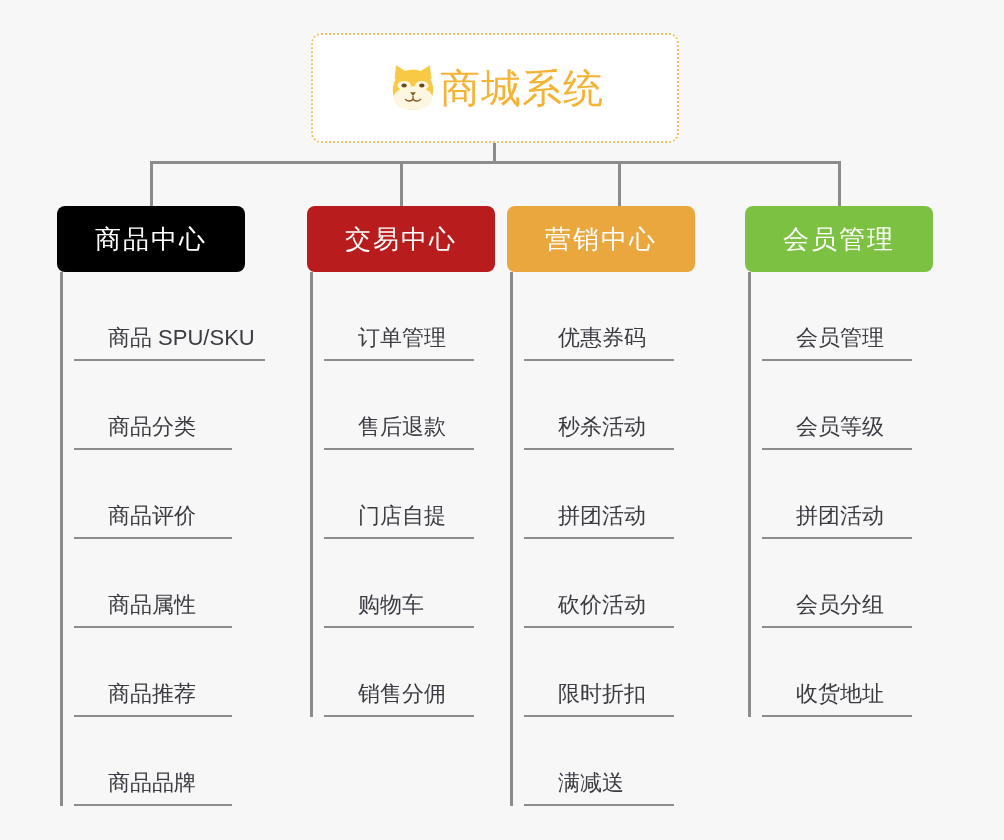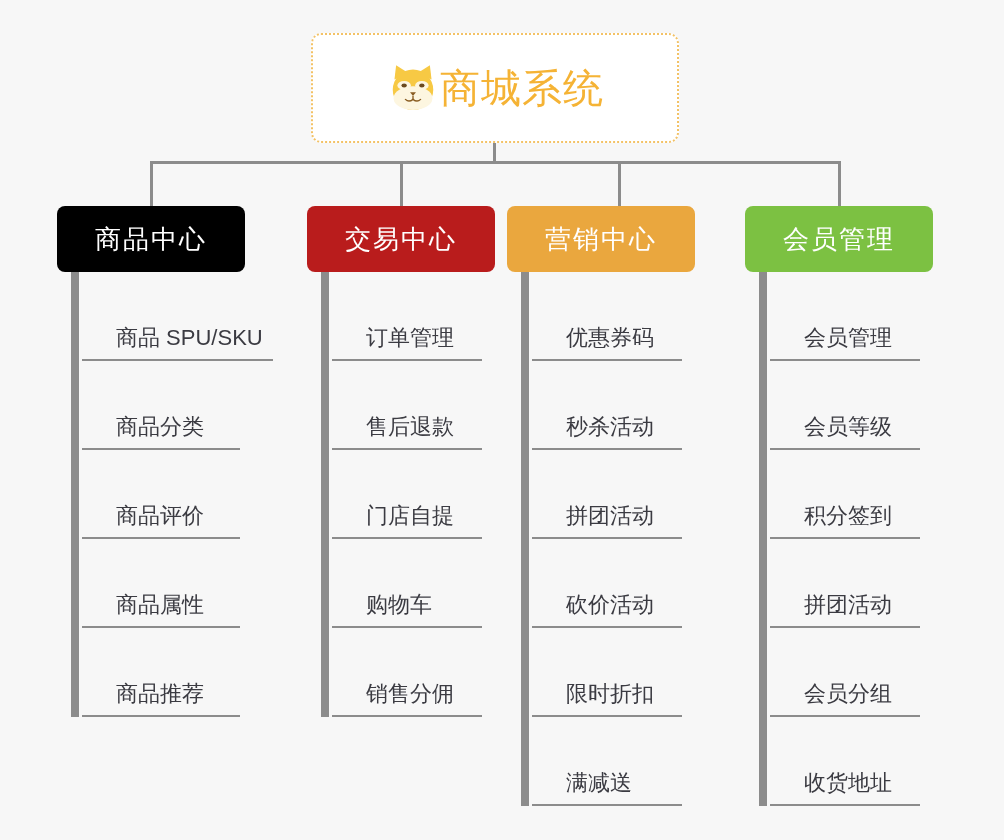--- a/index.html
+++ b/index.html
@@ -83,23 +83,23 @@
   }
   .col-0 .cat-box { width: 188px; }
   .col-1 .cat-box { width: 188px; }
   .col-2 .cat-box { width: 188px; }
   .col-3 .cat-box { width: 188px; }
 
   
   .leaf-list {
     position: relative;
     margin-top: 0;
-    padding-left: 3px;
-    border-left: 8px solid #0f766e;
-    margin-left: 14px;
+    padding-left: 11px;
+    border-left: 3px solid #0f766e;
+    margin-left: 3px;
   }
   .leaf-item {
     height: 89px;
     display: flex;
     align-items: flex-end;
     position: relative;
   }
   .leaf-label {
     font-size: 22px;
     color: #3b3b42;
@@ -162,20 +162,23 @@
         </div>
         <div class="leaf-item">
           <span class="leaf-label" style="border-bottom-color: rgb(140, 140, 140);">商品评价</span>
         </div>
         <div class="leaf-item">
           <span class="leaf-label" style="border-bottom-color: rgb(140, 140, 140);">商品属性</span>
         </div>
         <div class="leaf-item">
           <span class="leaf-label" style="border-bottom-color: rgb(140, 140, 140);">商品推荐</span>
         </div>
+        <div class="leaf-item">
+          <span class="leaf-label" style="border-bottom-color: rgb(140, 140, 140);">商品品牌</span>
+        </div>
       </div>
     </div>
   <div class="column col-1">
       <div class="cat-box" style="background: #b91c1c;">
         <span>交易中心</span>
       </div>
       <div class="leaf-list" style="border-left-color: rgb(140, 140, 140);">
         <div class="leaf-item">
           <span class="leaf-label" style="border-bottom-color: rgb(140, 140, 140);">订单管理</span>
         </div>
@@ -223,23 +226,20 @@
         <span>会员管理</span>
       </div>
       <div class="leaf-list" style="border-left-color: rgb(140, 140, 140);">
         <div class="leaf-item">
           <span class="leaf-label" style="border-bottom-color: rgb(140, 140, 140);">会员管理</span>
         </div>
         <div class="leaf-item">
           <span class="leaf-label" style="border-bottom-color: rgb(140, 140, 140);">会员等级</span>
         </div>
         <div class="leaf-item">
-          <span class="leaf-label" style="border-bottom-color: rgb(140, 140, 140);">积分签到</span>
-        </div>
-        <div class="leaf-item">
           <span class="leaf-label" style="border-bottom-color: rgb(140, 140, 140);">拼团活动</span>
         </div>
         <div class="leaf-item">
           <span class="leaf-label" style="border-bottom-color: rgb(140, 140, 140);">会员分组</span>
         </div>
         <div class="leaf-item">
           <span class="leaf-label" style="border-bottom-color: rgb(140, 140, 140);">收货地址</span>
         </div>
       </div>
     </div>

